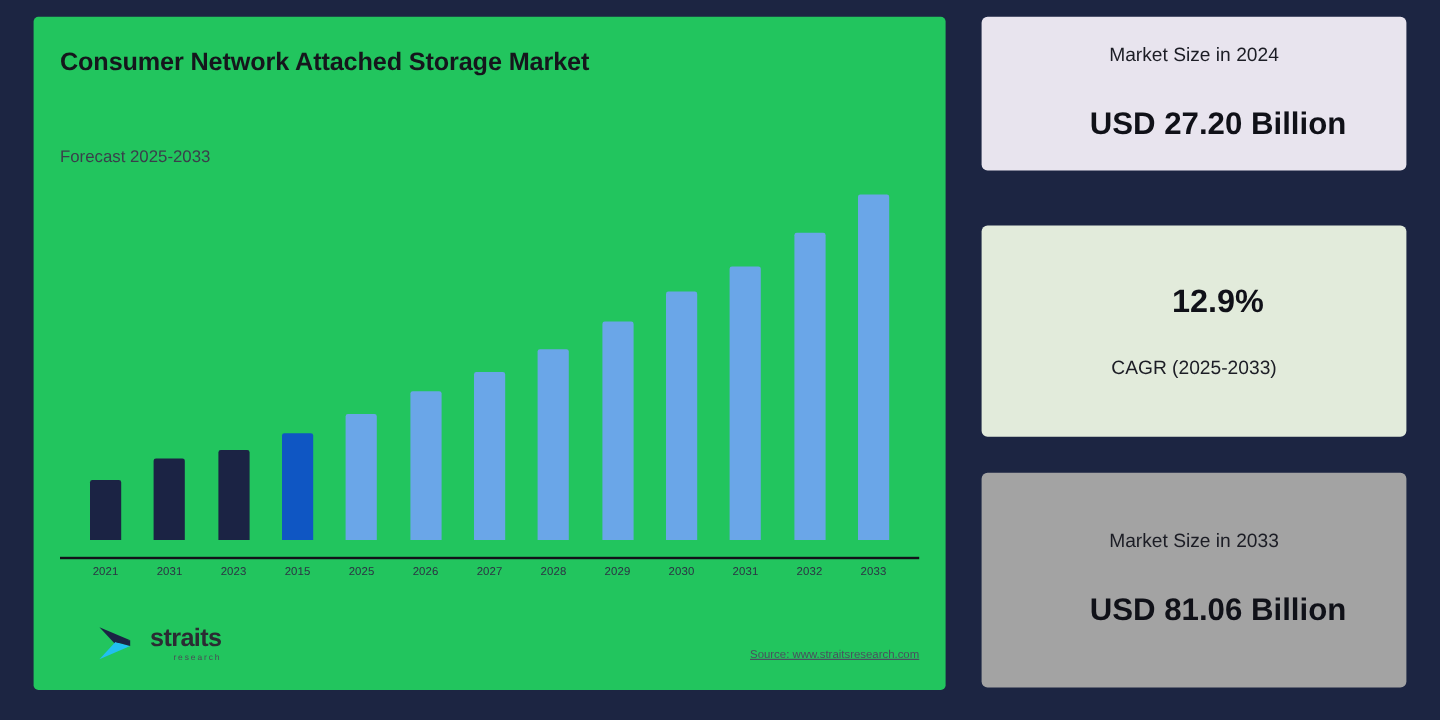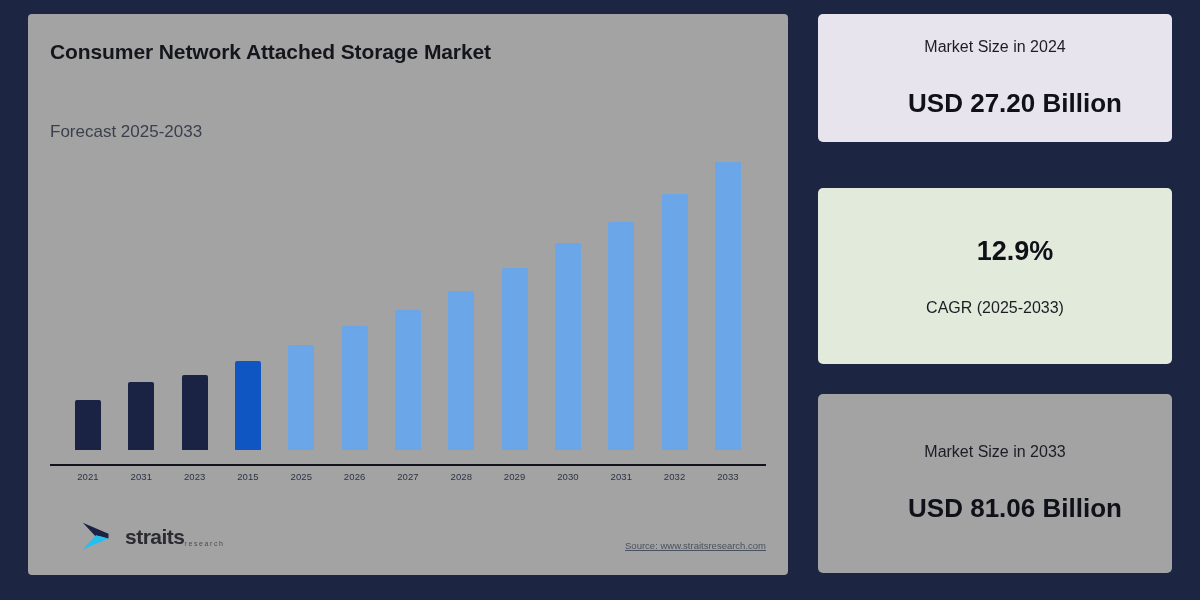--- a/index.html
+++ b/index.html
@@ -9,35 +9,35 @@
     font-family:"Liberation Sans", sans-serif;
     overflow:hidden;
     position:relative;
   }
 
   
   #chart-panel {
     position:absolute;
     left:28px; top:14px;
     width:760px; height:561px;
-    background:#a3a3a3;
+    background:#22c55e;
     border-radius:4px;
   }
   #chart-title {
     position:absolute;
     left:22px; top:26px;
     font-size:21px;
     font-weight:bold;
     color:#15161c;
     letter-spacing:-0.1px;
   }
   #chart-subtitle {
     position:absolute;
     left:22px; top:108px;
-    font-size:17px;
+    font-size:14px;
     color:#3a3f4b;
   }
 
   
   #plot-area {
     position:absolute;
     left:22px;
     top:140px;
     width:716px;
     height:296px;
@@ -93,21 +93,21 @@
 
   
   #logo-block {
     position:absolute;
     left:52px; top:503px;
     display:flex;
     align-items:center;
     gap:7px;
   }
   #logo-mark { width:38px; height:38px; display:block; }
-  #logo-text { display:flex; flex-direction:row; line-height:1; }
+  #logo-text { display:flex; flex-direction:column; line-height:1; }
   #logo-word {
     font-size:21px;
     font-weight:bold;
     color:#2b2b33;
     letter-spacing:-0.5px;
   }
   #logo-sub {
     font-size:7px;
     color:#4a4a55;
     letter-spacing:1.6px;

